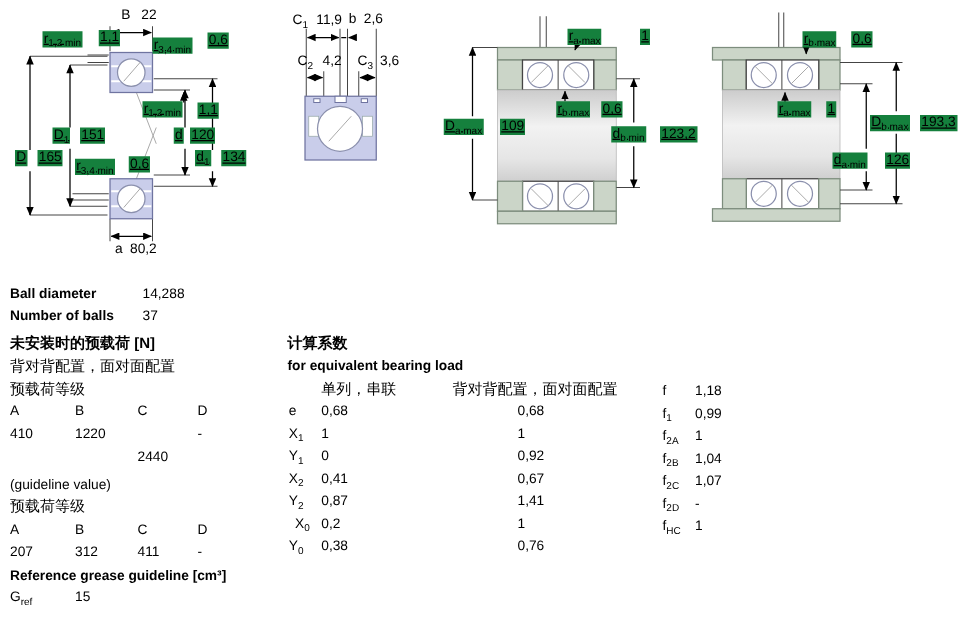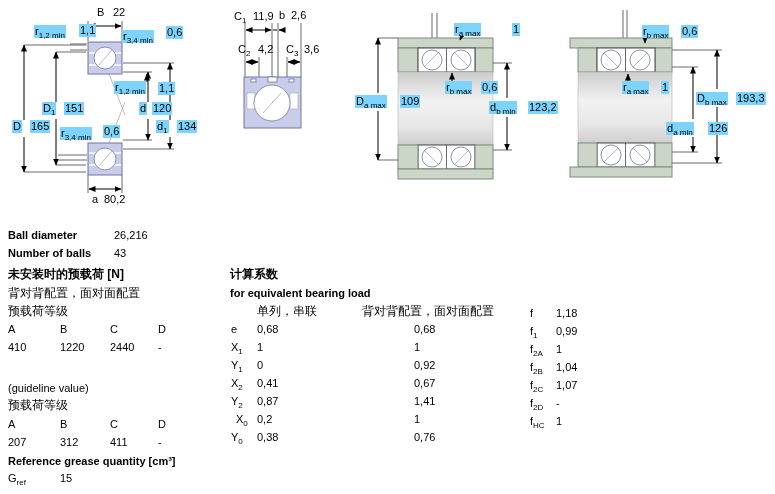--- a/index.html
+++ b/index.html
@@ -1,21 +1,21 @@
 <!DOCTYPE html>
 <html><head>
 <meta charset="utf-8">
 <style>
   html,body{margin:0;padding:0;background:#fff;}
   #page{position:relative;width:775px;height:494px;background:#fff;
         font-family:"Liberation Sans", sans-serif;color:#000;overflow:hidden;}
   .lbl{position:absolute;font-size:11px;line-height:13px;white-space:nowrap;}
   .b{font-weight:bold;}
   .cjk{font-size:12px;}
-  .dim{background:#7dd3fc;padding:0 1px;}
+  .dim{background:#15803d;padding:0 1px;text-decoration:underline;}
   sub{font-size:8px;line-height:0;vertical-align:-3px;}
   svg{position:absolute;}
   .ring{fill:#c9cdea;stroke:#6f74a0;stroke-width:1;}
   .ball{fill:#fff;stroke:#8b90ad;stroke-width:1;}
   .hous{fill:#cbd5c8;stroke:#7d8d7d;stroke-width:1;}
   .bear{fill:#fff;stroke:#444;stroke-width:1;}
   .dl{stroke:#000;stroke-width:1;fill:none;}
   .xl{stroke:#444;stroke-width:0.8;fill:none;}
   .cl{stroke:#aaa;stroke-width:0.8;fill:none;}
   .wl{stroke:#fff;stroke-width:1.5;fill:none;}
@@ -241,48 +241,48 @@
   <div class="lbl dim" style="left:642px;top:25px"><span>r</span><sub>b max</sub></div>
   <div class="lbl dim" style="left:681px;top:25px">0,6</div>
   <div class="lbl dim" style="left:622px;top:81px"><span>r</span><sub>a max</sub></div>
   <div class="lbl dim" style="left:661px;top:81px">1</div>
   <div class="lbl dim" style="left:696px;top:92px"><span>D</span><sub>b max</sub></div>
   <div class="lbl dim" style="left:736px;top:92px">193,3</div>
   <div class="lbl dim" style="left:666px;top:122px"><span>d</span><sub>a min</sub></div>
   <div class="lbl dim" style="left:708px;top:122px">126</div>
 
   <div class="lbl b" style="left:8px;top:229px">Ball diameter</div>
-  <div class="lbl" style="left:114px;top:229px">26,216</div>
+  <div class="lbl" style="left:114px;top:229px">14,288</div>
   <div class="lbl b" style="left:8px;top:247px">Number of balls</div>
-  <div class="lbl" style="left:114px;top:247px">43</div>
+  <div class="lbl" style="left:114px;top:247px">37</div>
 
   <div class="lbl b cjk" style="left:8px;top:268px">未安装时的预载荷 [N]</div>
   <div class="lbl cjk" style="left:8px;top:287px">背对背配置，面对面配置</div>
   <div class="lbl cjk" style="left:8px;top:305px">预载荷等级</div>
   <div class="lbl" style="left:8px;top:323px">A</div>
   <div class="lbl" style="left:60px;top:323px">B</div>
   <div class="lbl" style="left:110px;top:323px">C</div>
   <div class="lbl" style="left:158px;top:323px">D</div>
   <div class="lbl" style="left:8px;top:341px">410</div>
   <div class="lbl" style="left:60px;top:341px">1220</div>
-  <div class="lbl" style="left:110px;top:341px">2440</div>
+  <div class="lbl" style="left:110px;top:360px">2440</div>
   <div class="lbl" style="left:158px;top:341px">-</div>
 
   <div class="lbl" style="left:8px;top:382px">(guideline value)</div>
   <div class="lbl cjk" style="left:8px;top:399px">预载荷等级</div>
   <div class="lbl" style="left:8px;top:418px">A</div>
   <div class="lbl" style="left:60px;top:418px">B</div>
   <div class="lbl" style="left:110px;top:418px">C</div>
   <div class="lbl" style="left:158px;top:418px">D</div>
   <div class="lbl" style="left:8px;top:436px">207</div>
   <div class="lbl" style="left:60px;top:436px">312</div>
   <div class="lbl" style="left:110px;top:436px">411</div>
   <div class="lbl" style="left:158px;top:436px">-</div>
 
-  <div class="lbl b" style="left:8px;top:455px">Reference grease quantity [cm³]</div>
+  <div class="lbl b" style="left:8px;top:455px">Reference grease guideline [cm³]</div>
   <div class="lbl" style="left:8px;top:472px"><span>G</span><sub>ref</sub></div>
   <div class="lbl" style="left:60px;top:472px">15</div>
 
   <div class="lbl b cjk" style="left:230px;top:268px">计算系数</div>
   <div class="lbl b" style="left:230px;top:287px">for equivalent bearing load</div>
   <div class="lbl cjk" style="left:257px;top:305px">单列，串联</div>
   <div class="lbl cjk" style="left:362px;top:305px">背对背配置，面对面配置</div>
 
   <div class="lbl" style="left:231px;top:323px"><span>e</span><sub></sub></div>
   <div class="lbl" style="left:257px;top:323px">0,68</div>

